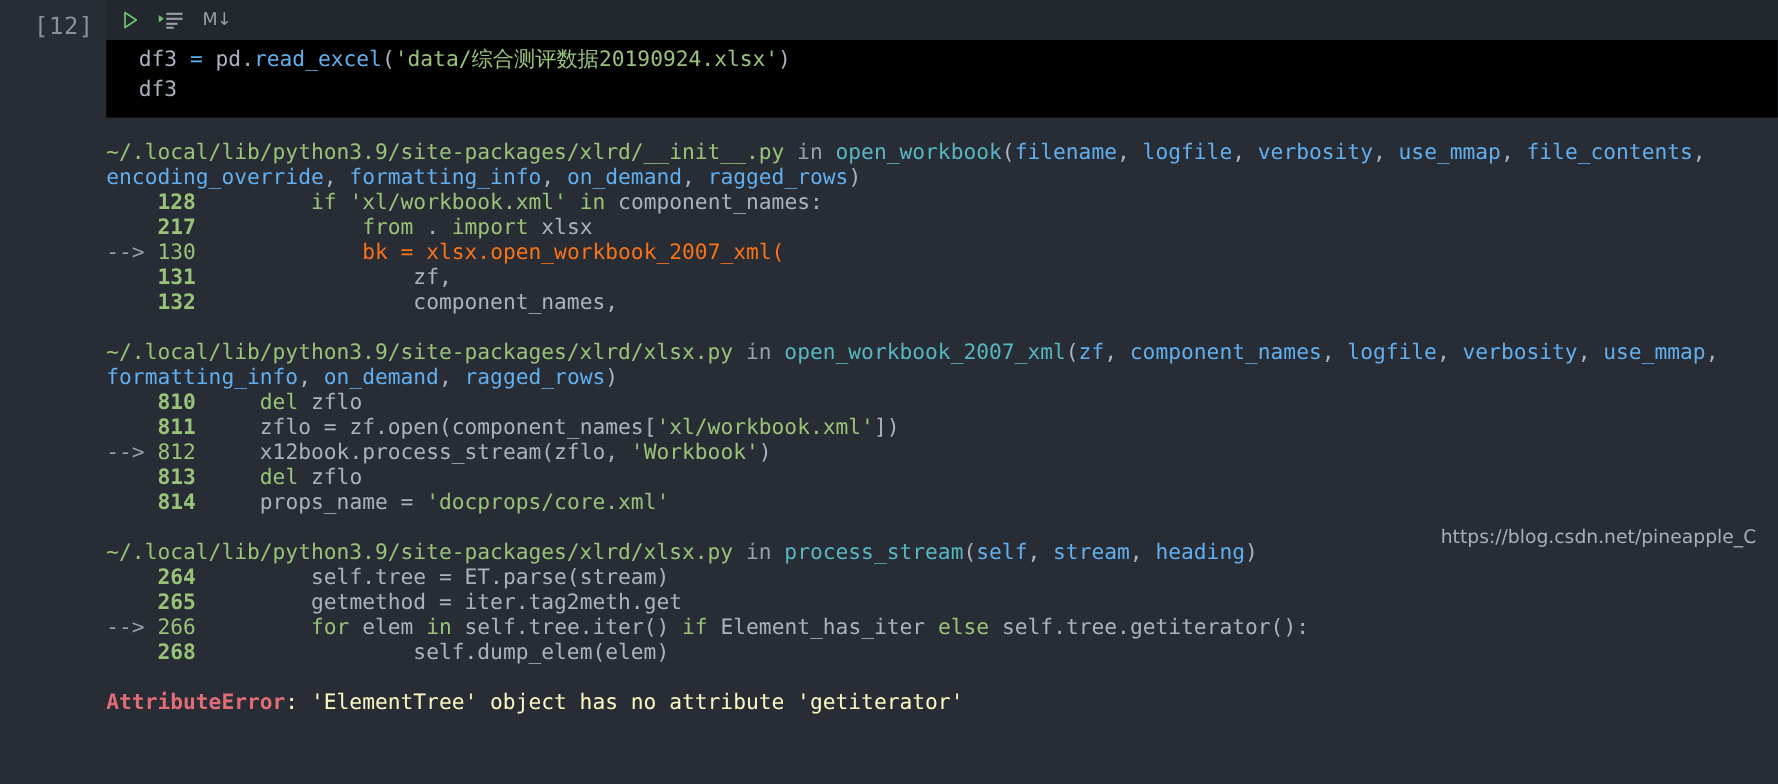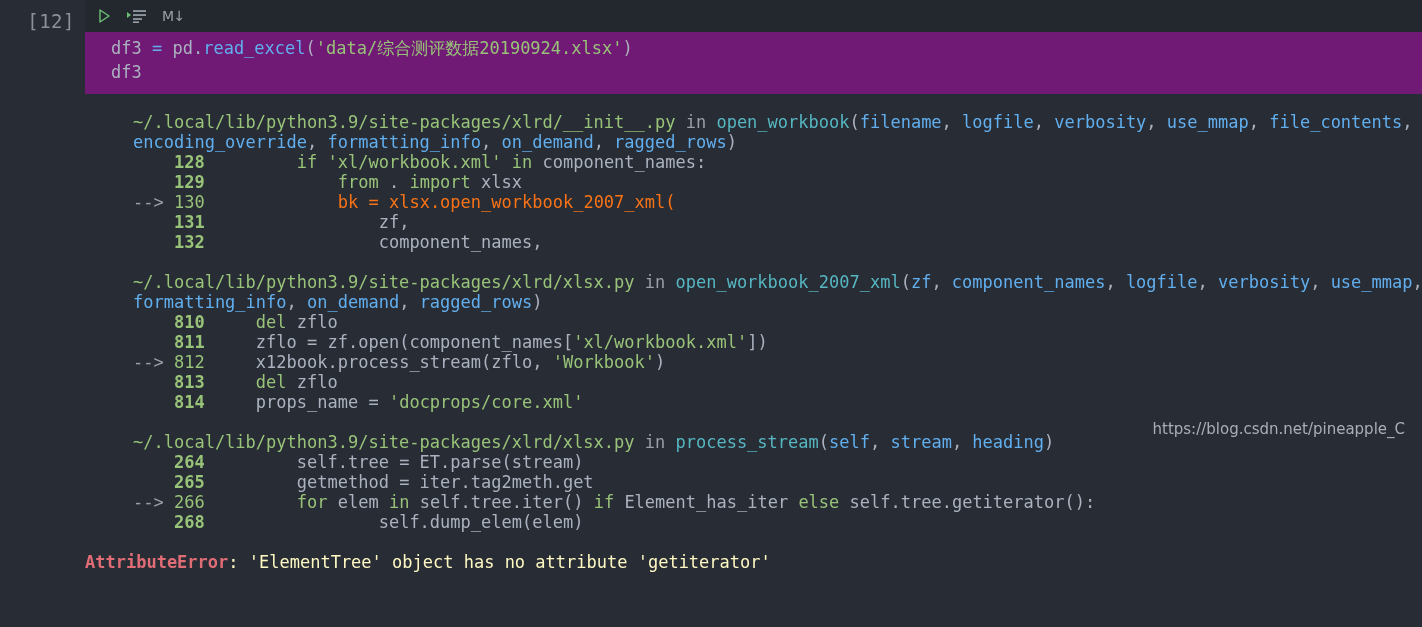--- a/index.html
+++ b/index.html
@@ -64,21 +64,21 @@
   }
 
   .tb-md {
     color: #9aa0a8;
     font-size: 14px;
     font-family: "DejaVu Sans", "Liberation Sans", sans-serif;
     letter-spacing: -0.5px;
   }
 
   .cell-code {
-    background: #701a75;
+    background: #000000;
     padding: 4px 0 10px 0;
   }
 
   .code-line {
     font-size: 17px;
     line-height: 24px;
     white-space: pre;
     padding-left: 26px;
     color: #abb2bf;
     font-family: "DejaVu Sans Mono", "Liberation Mono", monospace;
@@ -86,21 +86,20 @@
 
   
   .output {
     position: relative;
     padding-top: 18px;
     padding-left: 85px;
   }
 
   .tb-block {
     margin-bottom: 0;
-    margin-left: 48px;
   }
 
   .tb-gap {
     height: 20px;
   }
 
   .tb-line {
     font-size: 17px;
     line-height: 20px;
     white-space: pre;
@@ -176,21 +175,21 @@
         </div>
 
     </div>
   </div>
 
   <div class="output" id="traceback-area">
       <div class="tb-block">
         <div class="tb-line"><span class="t-path">~/.local/lib/python3.9/site-packages/xlrd/__init__.py</span><span class="t-in"> in </span><span class="t-func">open_workbook</span><span class="t-punct">(</span><span class="t-arg">filename</span><span class="t-punct">, </span><span class="t-arg">logfile</span><span class="t-punct">, </span><span class="t-arg">verbosity</span><span class="t-punct">, </span><span class="t-arg">use_mmap</span><span class="t-punct">, </span><span class="t-arg">file_contents</span><span class="t-punct">, </span></div>
         <div class="tb-line"><span class="t-arg">encoding_override</span><span class="t-punct">, </span><span class="t-arg">formatting_info</span><span class="t-punct">, </span><span class="t-arg">on_demand</span><span class="t-punct">, </span><span class="t-arg">ragged_rows</span><span class="t-punct">)</span></div>
         <div class="tb-line"><span class="t-arrow">    </span><span class="t-lineno">128 </span><span class="t-plain">        </span><span class="t-kw2">if </span><span class="t-str">'xl/workbook.xml' </span><span class="t-kw2">in </span><span class="t-plain">component_names:</span></div>
-        <div class="tb-line"><span class="t-arrow">    </span><span class="t-lineno">129 </span><span class="t-plain">            </span><span class="t-kw2">from </span><span class="t-plain">. </span><span class="t-kw2">import </span><span class="t-plain">xlsx</span></div>
+        <div class="tb-line"><span class="t-arrow">    </span><span class="t-lineno">217 </span><span class="t-plain">            </span><span class="t-kw2">from </span><span class="t-plain">. </span><span class="t-kw2">import </span><span class="t-plain">xlsx</span></div>
         <div class="tb-line"><span class="t-arrow">--&gt; </span><span class="t-lineno-cur">130 </span><span class="t-plain">            </span><span class="t-err">bk </span><span class="t-err">= </span><span class="t-err">xlsx.open_workbook_2007_xml(</span></div>
         <div class="tb-line"><span class="t-arrow">    </span><span class="t-lineno">131 </span><span class="t-plain">                </span><span class="t-plain">zf,</span></div>
         <div class="tb-line"><span class="t-arrow">    </span><span class="t-lineno">132 </span><span class="t-plain">                </span><span class="t-plain">component_names,</span></div>
       </div>
       <div class="tb-gap"></div>
       <div class="tb-block">
         <div class="tb-line"><span class="t-path">~/.local/lib/python3.9/site-packages/xlrd/xlsx.py</span><span class="t-in"> in </span><span class="t-func">open_workbook_2007_xml</span><span class="t-punct">(</span><span class="t-arg">zf</span><span class="t-punct">, </span><span class="t-arg">component_names</span><span class="t-punct">, </span><span class="t-arg">logfile</span><span class="t-punct">, </span><span class="t-arg">verbosity</span><span class="t-punct">, </span><span class="t-arg">use_mmap</span><span class="t-punct">, </span></div>
         <div class="tb-line"><span class="t-arg">formatting_info</span><span class="t-punct">, </span><span class="t-arg">on_demand</span><span class="t-punct">, </span><span class="t-arg">ragged_rows</span><span class="t-punct">)</span></div>
         <div class="tb-line"><span class="t-arrow">    </span><span class="t-lineno">810 </span><span class="t-plain">    </span><span class="t-kw2">del </span><span class="t-plain">zflo</span></div>
         <div class="tb-line"><span class="t-arrow">    </span><span class="t-lineno">811 </span><span class="t-plain">    </span><span class="t-plain">zflo = zf.open(component_names[</span><span class="t-str">'xl/workbook.xml'</span><span class="t-plain">])</span></div>

